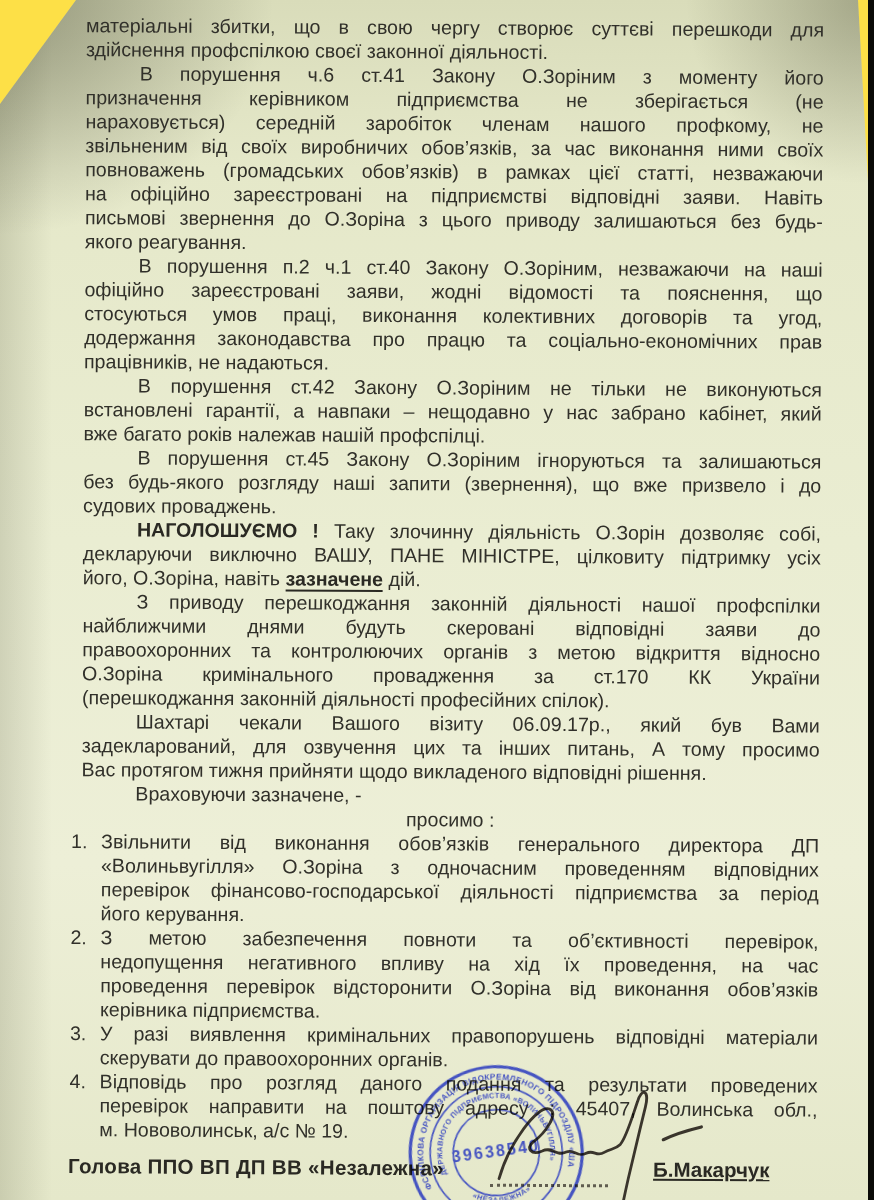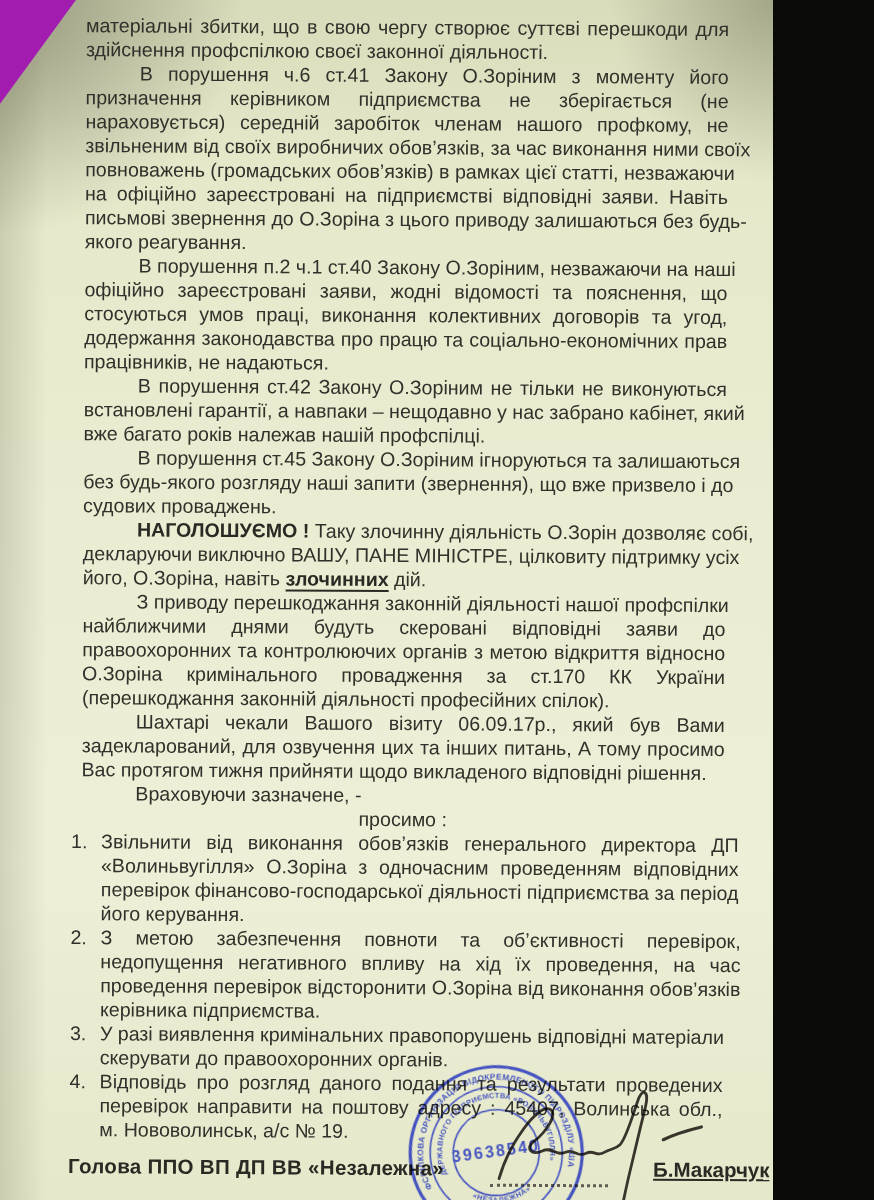--- a/index.html
+++ b/index.html
@@ -1,21 +1,21 @@
 <!DOCTYPE html>
 <html><head>
 <meta charset="utf-8">
 <style>
   html,body{margin:0;padding:0;}
   body{
     width:874px;height:1200px;overflow:hidden;
     background:#0a0a07;
     font-family:"Liberation Sans","DejaVu Sans",sans-serif;
   }
-  .scene{position:relative;width:773px;height:1200px;background:#a21caf;overflow:hidden;}
+  .scene{position:relative;width:868px;height:1200px;background:#fde047;overflow:hidden;}
   .paper{
     position:absolute;inset:0;
     clip-path:polygon(76px 0, 858px 0, 874px 290px, 874px 1200px, 0 1200px, 0 104px);
     background:
       radial-gradient(45% 28% at 0% 0%, rgba(30,32,14,0.38), rgba(30,32,14,0) 70%),
       radial-gradient(30% 22% at 100% 0%, rgba(40,42,20,0.30), rgba(40,42,20,0) 70%),
       linear-gradient(90deg, rgba(60,62,36,0.16), rgba(60,62,36,0) 6%),
       linear-gradient(180deg, #d9dcba 0%, #e5e8c9 14%, #eaedd2 45%, #edefd7 72%, #e5e8ca 100%);
   }
   .sheet-inner{
@@ -100,21 +100,21 @@
             <div class="line last">вже багато років належав нашій профспілці.</div>
           </div>
           <div class="para">
             <div class="line first-indent">В порушення ст.45 Закону О.Зоріним ігноруються та залишаються</div>
             <div class="line">без будь-якого розгляду наші запити (звернення), що вже призвело і до</div>
             <div class="line last">судових проваджень.</div>
           </div>
           <div class="para">
             <div class="line first-indent"><span class="b">НАГОЛОШУЄМО !</span><span> Таку злочинну діяльність О.Зорін дозволяє собі,</span></div>
             <div class="line">декларуючи виключно ВАШУ, ПАНЕ МІНІСТРЕ, цілковиту підтримку усіх</div>
-            <div class="line last"><span>його, О.Зоріна, навіть </span><span class="b u">злочинних</span><span> дій.</span></div>
+            <div class="line last"><span>його, О.Зоріна, навіть </span><span class="b u">зазначене</span><span> дій.</span></div>
           </div>
           <div class="para">
             <div class="line first-indent">З приводу перешкоджання законній діяльності нашої профспілки</div>
             <div class="line">найближчими днями будуть скеровані відповідні заяви до</div>
             <div class="line">правоохоронних та контролюючих органів з метою відкриття відносно</div>
             <div class="line">О.Зоріна кримінального провадження за ст.170 КК України</div>
             <div class="line last">(перешкоджання законній діяльності професійних спілок).</div>
           </div>
           <div class="para">
             <div class="line first-indent">Шахтарі чекали Вашого візиту 06.09.17р., який був Вами</div>

